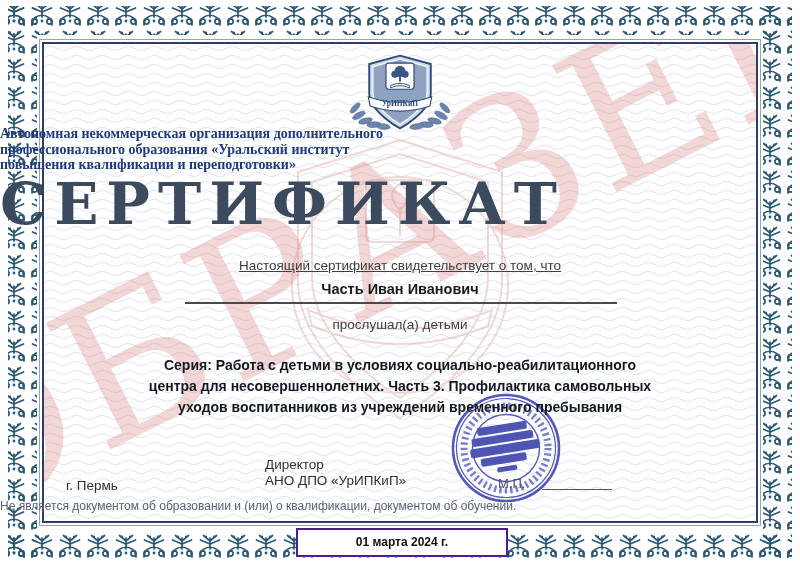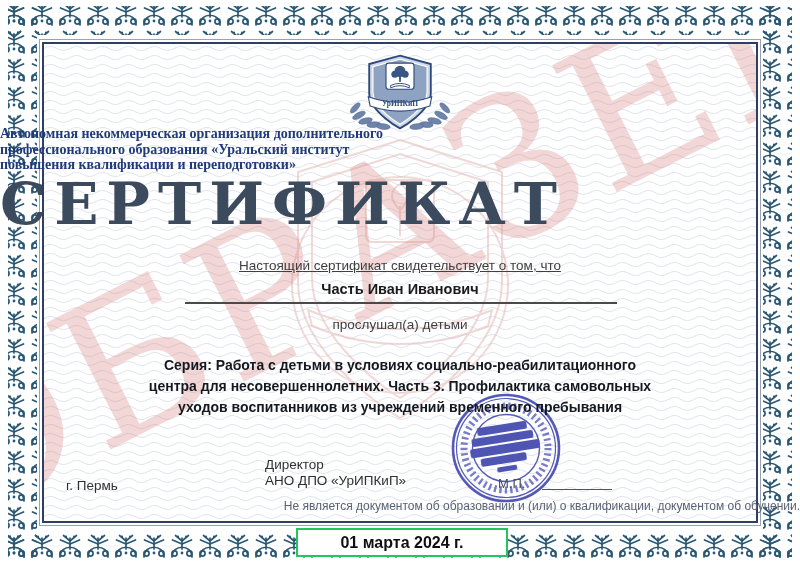--- a/index.html
+++ b/index.html
@@ -28,23 +28,23 @@
   .statement{left:0;right:0;top:258px;text-align:center;font-size:13.5px;color:#3f3f3f;text-decoration:underline;}
   .recipient{left:0;right:0;top:281px;text-align:center;font-size:14.5px;font-weight:bold;color:#1b1b1b;}
   .name-line{left:185px;top:302px;width:432px;border-top:2px solid #4a4a4a;height:0;}
   .action{left:0;right:0;top:317px;text-align:center;font-size:13.5px;color:#3f3f3f;}
   .topic{left:0;right:0;top:343px;text-align:center;font-size:14px;font-weight:bold;
          line-height:21px;color:#14181f;margin-top:12px;}
   .director{left:265px;top:457px;font-size:13.5px;line-height:16px;color:#303030;}
   .city{left:66px;top:478px;font-size:13.5px;color:#303030;}
   .mp{left:498px;top:476px;font-size:13px;color:#4b4f5c;z-index:5;}
   .sig-line{left:542px;top:489px;width:70px;border-top:1.5px solid #555;height:0;}
-  .disclaimer{left:0;right:0;top:499px;text-align:right;font-size:12px;color:#5a6374;}
-  .date-box{left:296px;top:528px;width:208px;height:25px;background:#fff;border:2px solid #22c55e;
-            text-align:center;line-height:25px;font-size:16px;font-weight:bold;color:#101010;z-index:6;}
+  .disclaimer{left:0;right:0;top:499px;text-align:left;font-size:12px;color:#5a6374;}
+  .date-box{left:296px;top:528px;width:208px;height:25px;background:#fff;border:2px solid #4c1d95;
+            text-align:center;line-height:25px;font-size:12px;font-weight:bold;color:#101010;z-index:6;}
 </style>
 </head>
 <body>
 
 <div class="stage">
 
   <svg class="waves" width="712" height="477">
     <defs>
       <pattern id="wv" width="26" height="9" patternUnits="userSpaceOnUse">
         <path d="M0,4.5 Q6.5,0.5 13,4.5 T26,4.5" fill="none" stroke="#dce3ee" stroke-width="1"></path>

